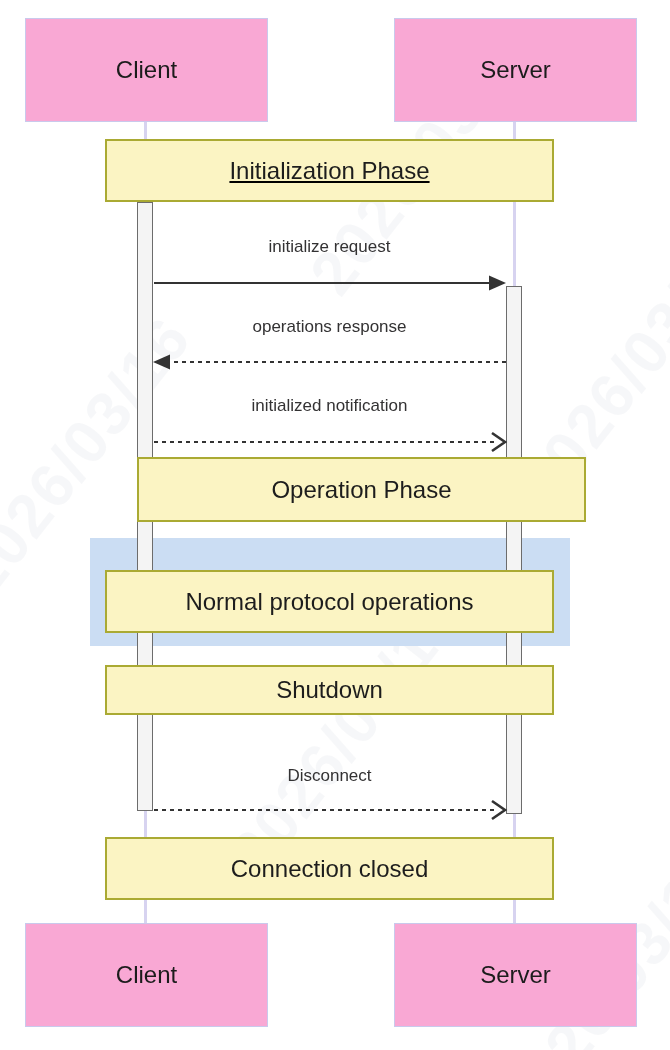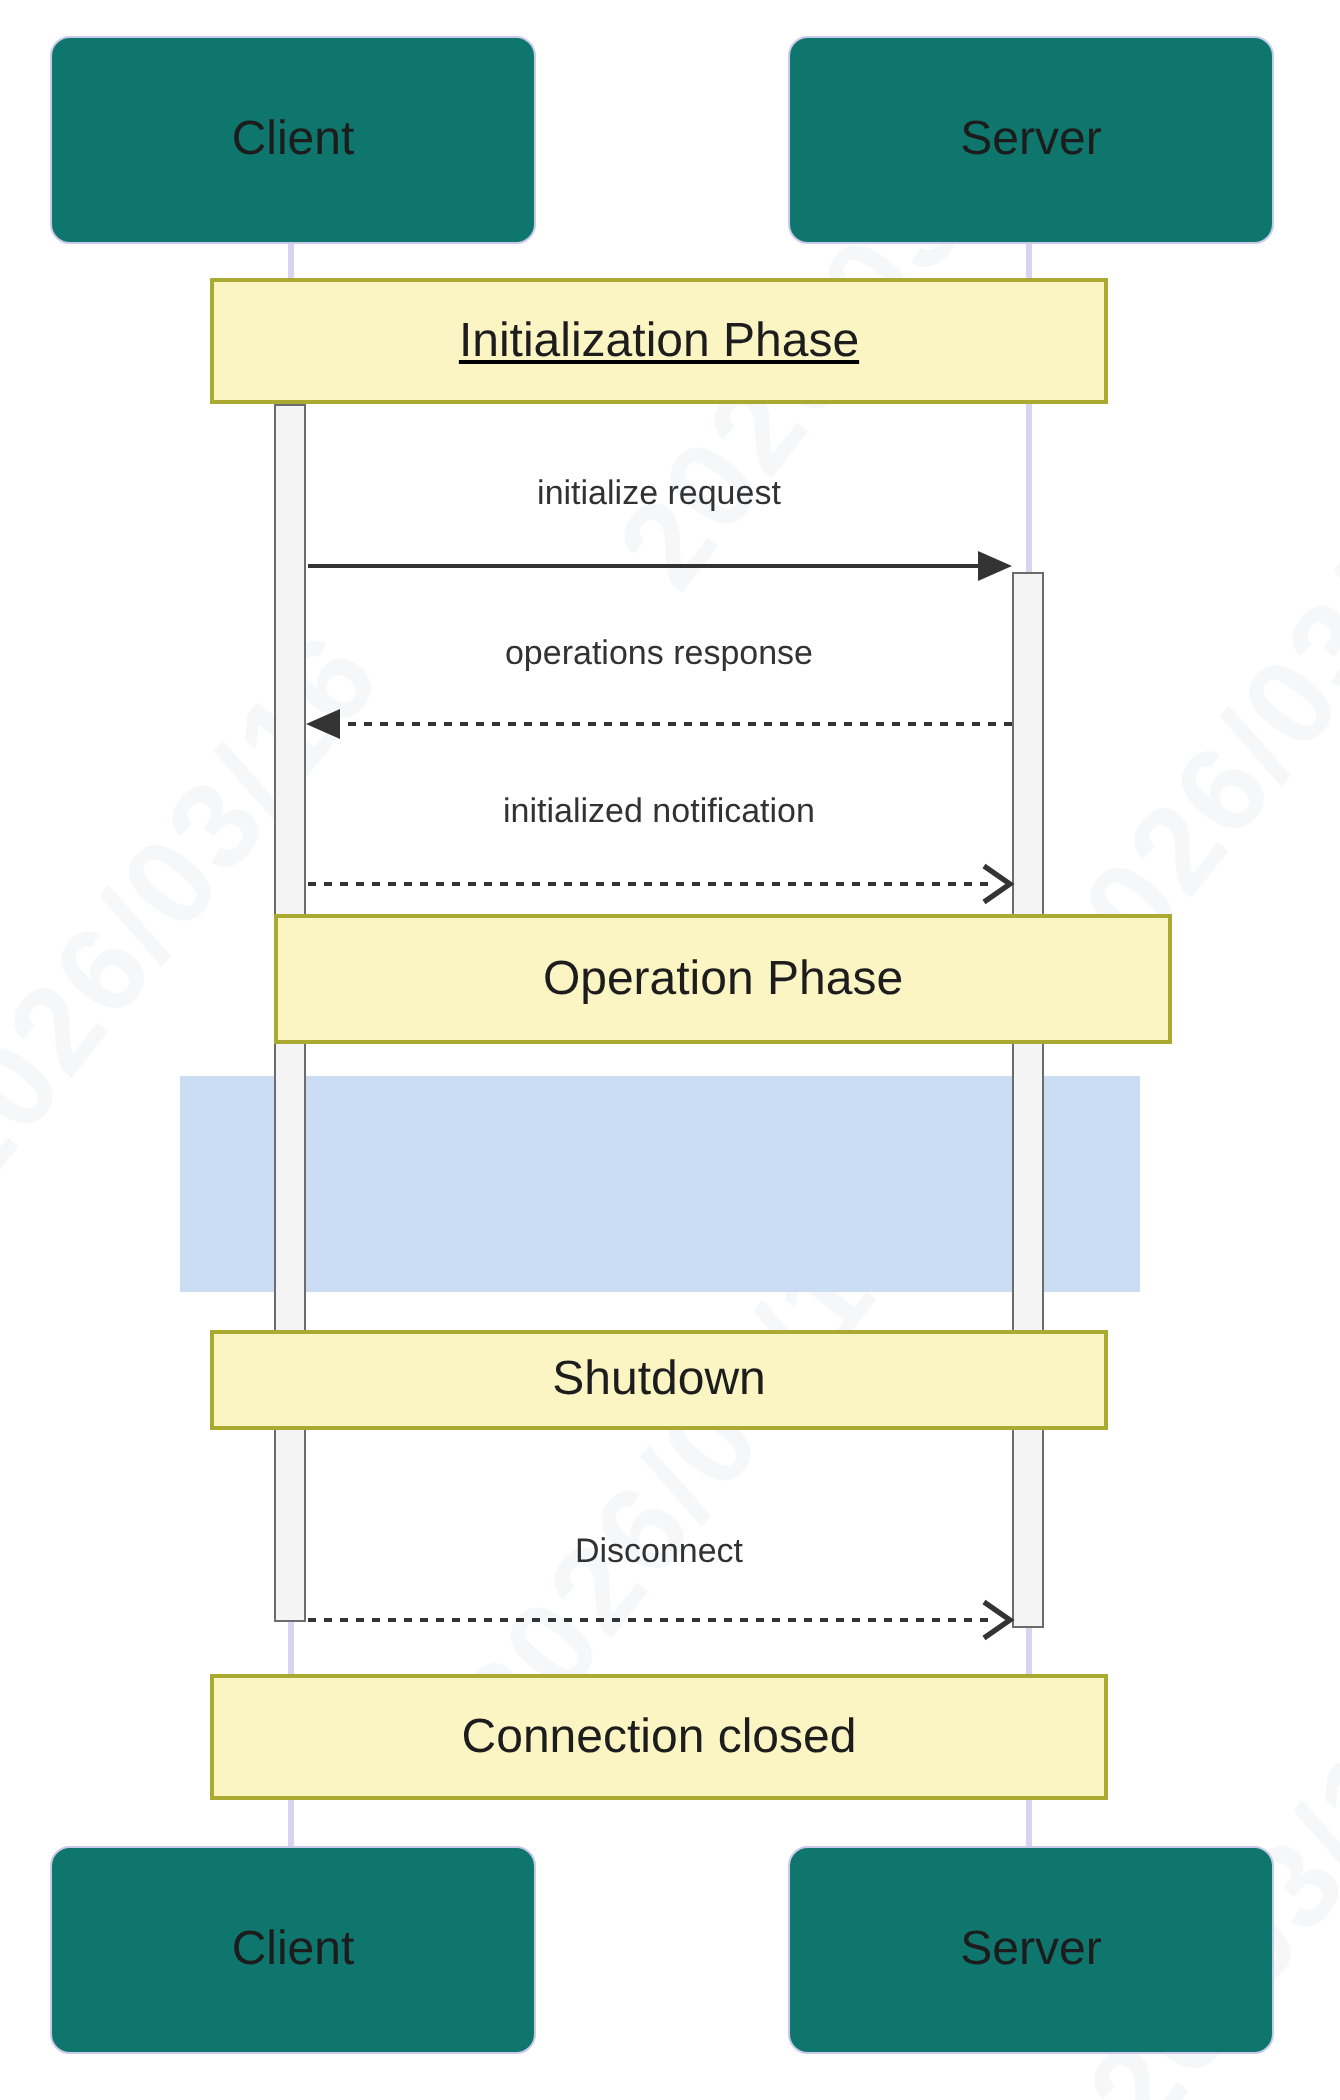--- a/index.html
+++ b/index.html
@@ -8,22 +8,22 @@
     font-family:"Liberation Sans","DejaVu Sans",sans-serif;
   }
   
   .wm{position:absolute;font-size:62px;font-weight:700;color:#445577;opacity:0.04;
       transform:rotate(-52deg);white-space:nowrap;pointer-events:none;z-index:0;letter-spacing:2px;}
   
   .lifeline{position:absolute;top:120px;height:803px;width:3px;background:#d7d3f0;z-index:1;}
   .lifeline.client{left:144px;}
   .lifeline.server{left:513px;}
   
-  .actor{position:absolute;width:241px;height:102px;background:#0f766e;border:1.5px solid #c9c9ec;
-         border-radius:10px;display:flex;align-items:center;justify-content:center;z-index:5;}
+  .actor{position:absolute;width:241px;height:102px;background:#f9a8d4;border:1.5px solid #c9c9ec;
+         border-radius:0;display:flex;align-items:center;justify-content:center;z-index:5;}
   .actor span{font-size:24px;color:#1c1c1c;}
   .actor.c-top{left:25px;top:18px;}
   .actor.s-top{left:394px;top:18px;}
   .actor.c-bot{left:25px;top:923px;}
   .actor.s-bot{left:394px;top:923px;}
   
   .highlight{position:absolute;left:90px;top:538px;width:480px;height:108px;background:#cbddf3;z-index:2;}
   
   .actbar{position:absolute;width:16px;background:#f4f4f4;border:1.8px solid #6c6c6c;box-sizing:border-box;z-index:3;}
   .actbar.client{left:137px;top:202px;height:609px;}
@@ -92,20 +92,23 @@
   <div class="msg m2">operations response</div>
   <div class="msg m3">initialized notification</div>
   <div class="msg m4">Disconnect</div>
 
   <div class="band b1">
     <span>Initialization Phase</span>
   </div>
   <div class="band b2">
     <span>Operation Phase</span>
   </div>
+  <div class="band b3">
+    <span>Normal protocol operations</span>
+  </div>
   <div class="band b4">
     <span>Shutdown</span>
   </div>
   <div class="band b5">
     <span>Connection closed</span>
   </div>
 
   <div class="actor c-top">
     <span>Client</span>
   </div>

